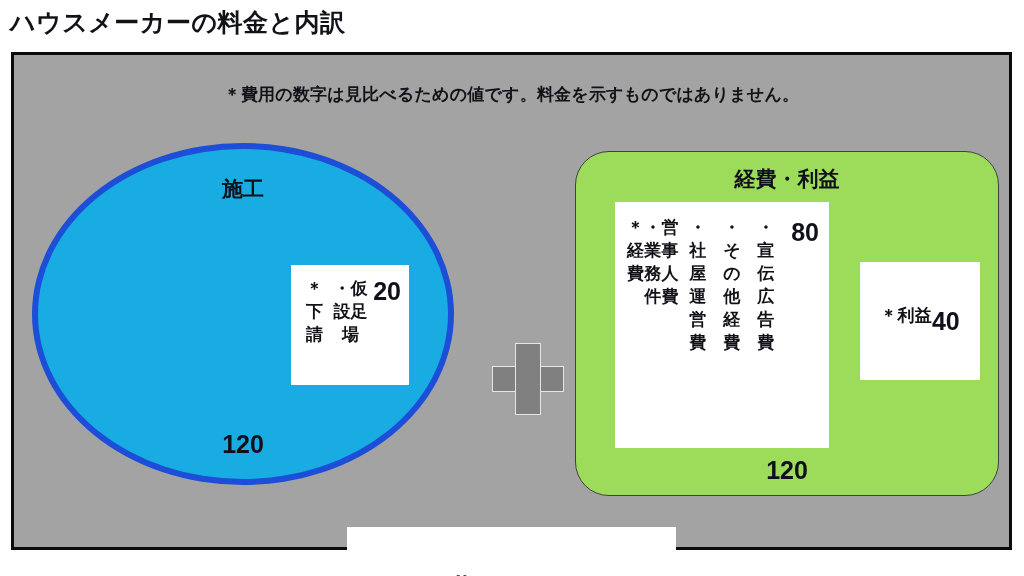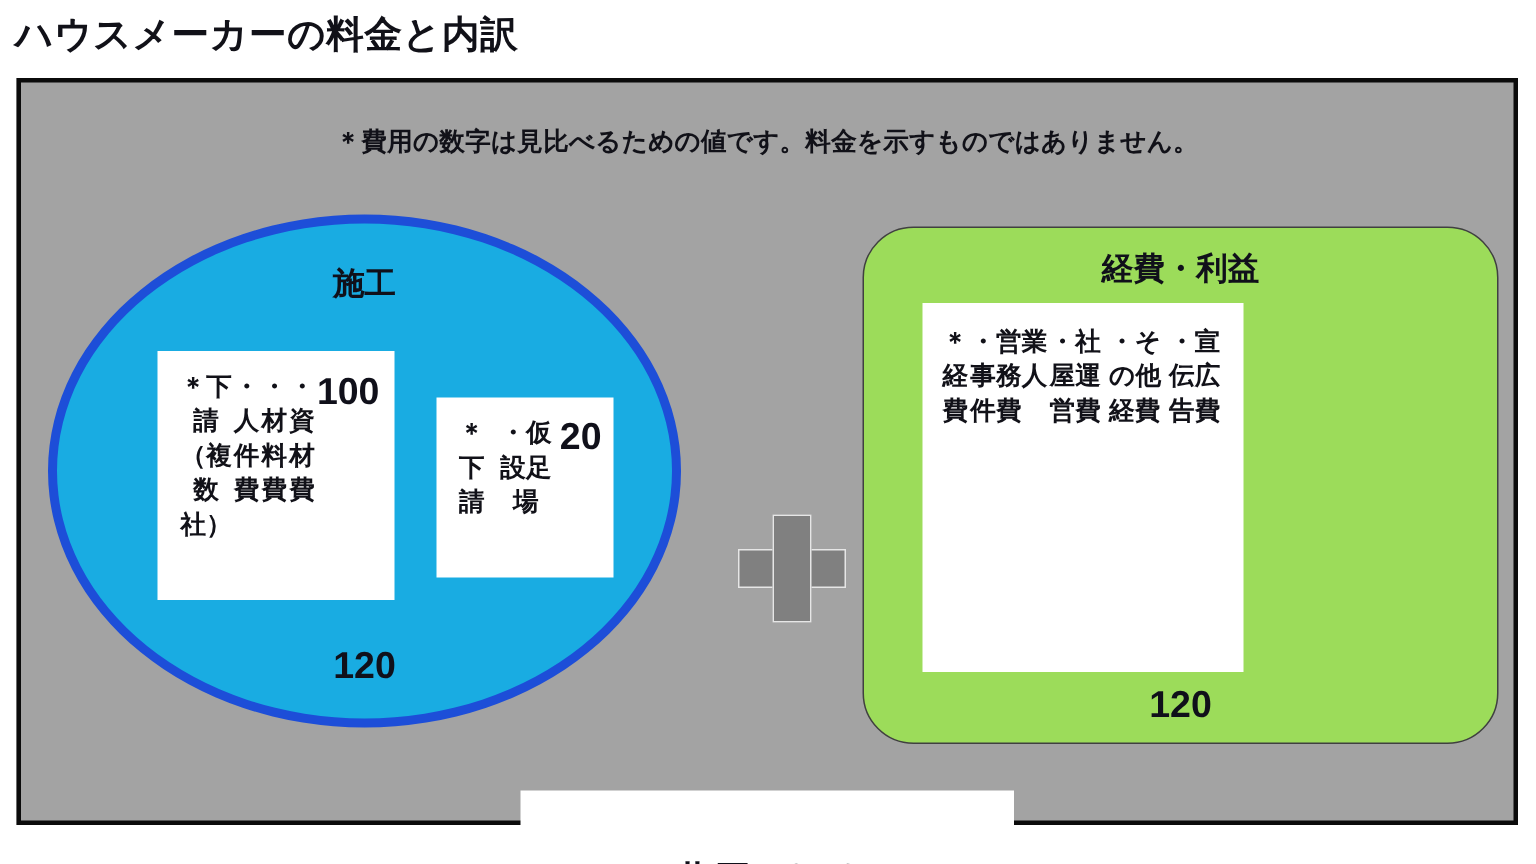--- a/index.html
+++ b/index.html
@@ -245,27 +245,20 @@
 
 <div id="page-title">ハウスメーカーの料金と内訳</div>
 
 <div id="diagram-frame">
 
   <div id="note-text">＊費用の数字は見比べるための値です。料金を示すものではありません。</div>
 
   <div id="construction-ellipse">
     <div id="construction-title">施工</div>
 
-    <div class="white-card" id="subcontract-multi-card">
-      <div class="card-heading">＊下請（複数社）</div>
-      <div class="card-line">・人件費</div>
-      <div class="card-line">・材料費</div>
-      <div class="card-line">・資材費</div>
-      <div class="card-amount">100</div>
-    </div>
 
     <div class="white-card" id="subcontract-scaffold-card">
       <div class="card-heading">＊下請</div>
       <div class="card-line">・仮設足場</div>
       <div class="card-amount">20</div>
     </div>
 
     <div id="construction-total">120</div>
   </div>
 
@@ -276,22 +269,27 @@
 
   <div id="expenses-profit-box">
     <div id="expenses-profit-title">経費・利益</div>
 
     <div class="white-card" id="expenses-card">
       <div class="card-heading">＊経費</div>
       <div class="card-line">・営業事務人件費</div>
       <div class="card-line">・社屋運営費</div>
       <div class="card-line">・その他経費</div>
       <div class="card-line">・宣伝広告費</div>
+      <div class="card-amount">80</div>
     </div>
 
+    <div class="white-card" id="profit-card">
+      <div class="card-heading">＊利益</div>
+      <div class="card-amount">40</div>
+    </div>
 
     <div id="expenses-profit-total">120</div>
   </div>
 
 </div>
 
 <div id="cost-total-banner">
   <div class="banner-inner">
     <span id="cost-total-label">費用</span>
     <span id="cost-total-value">240</span>

